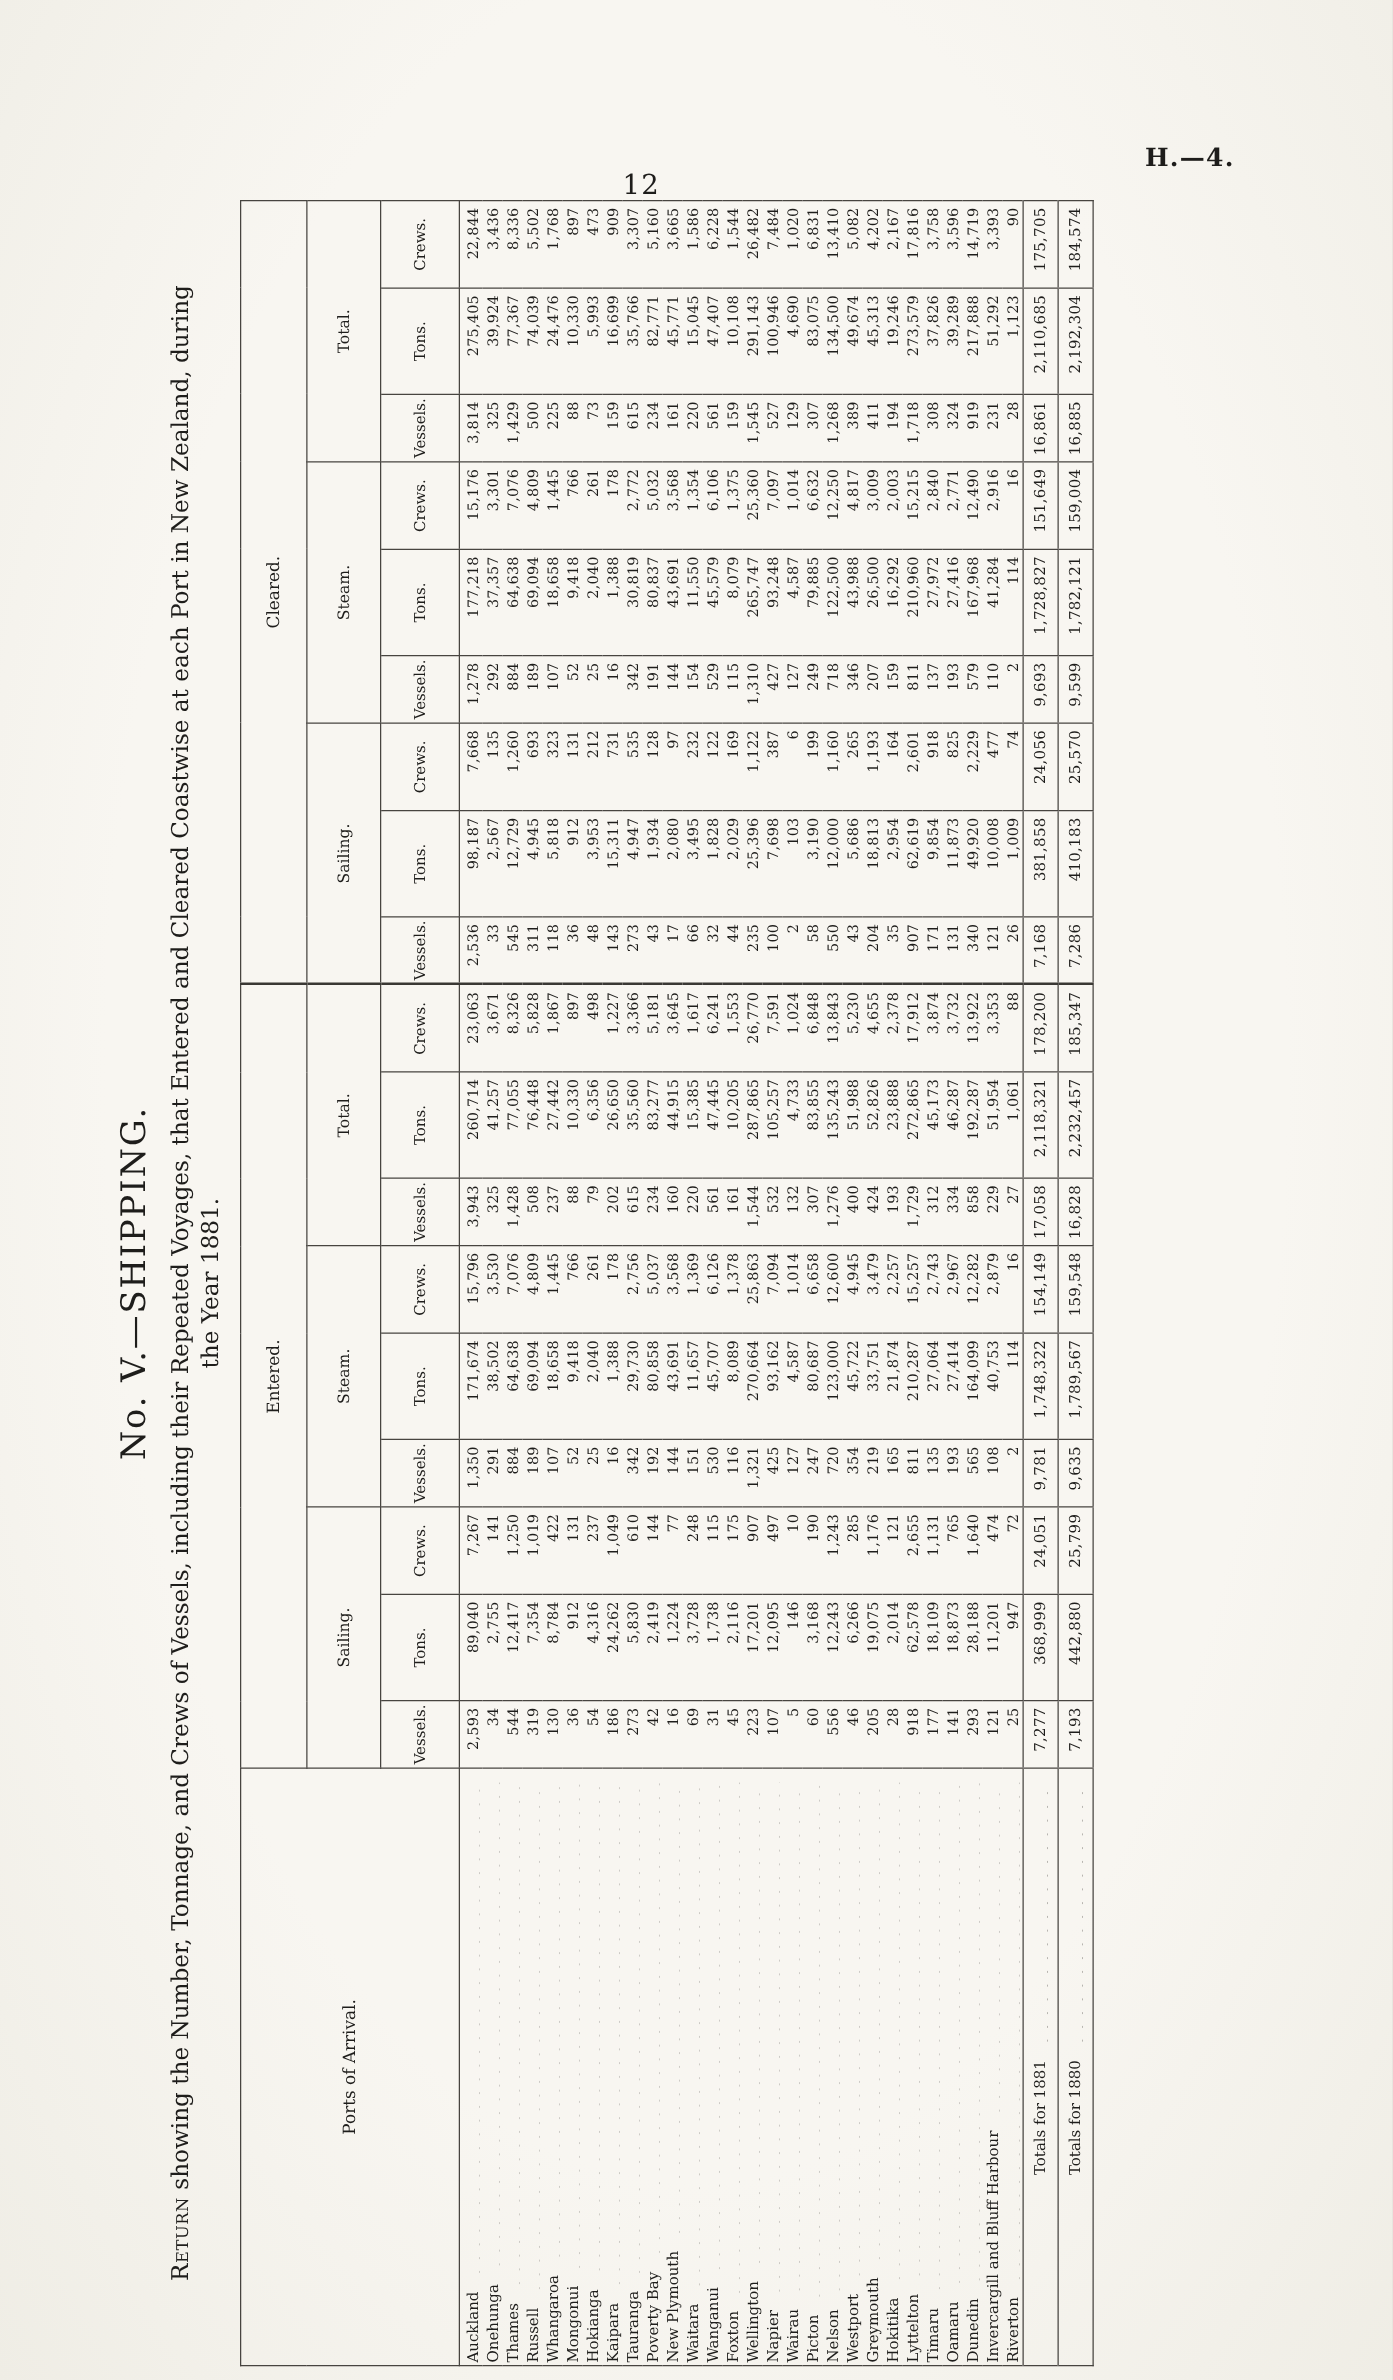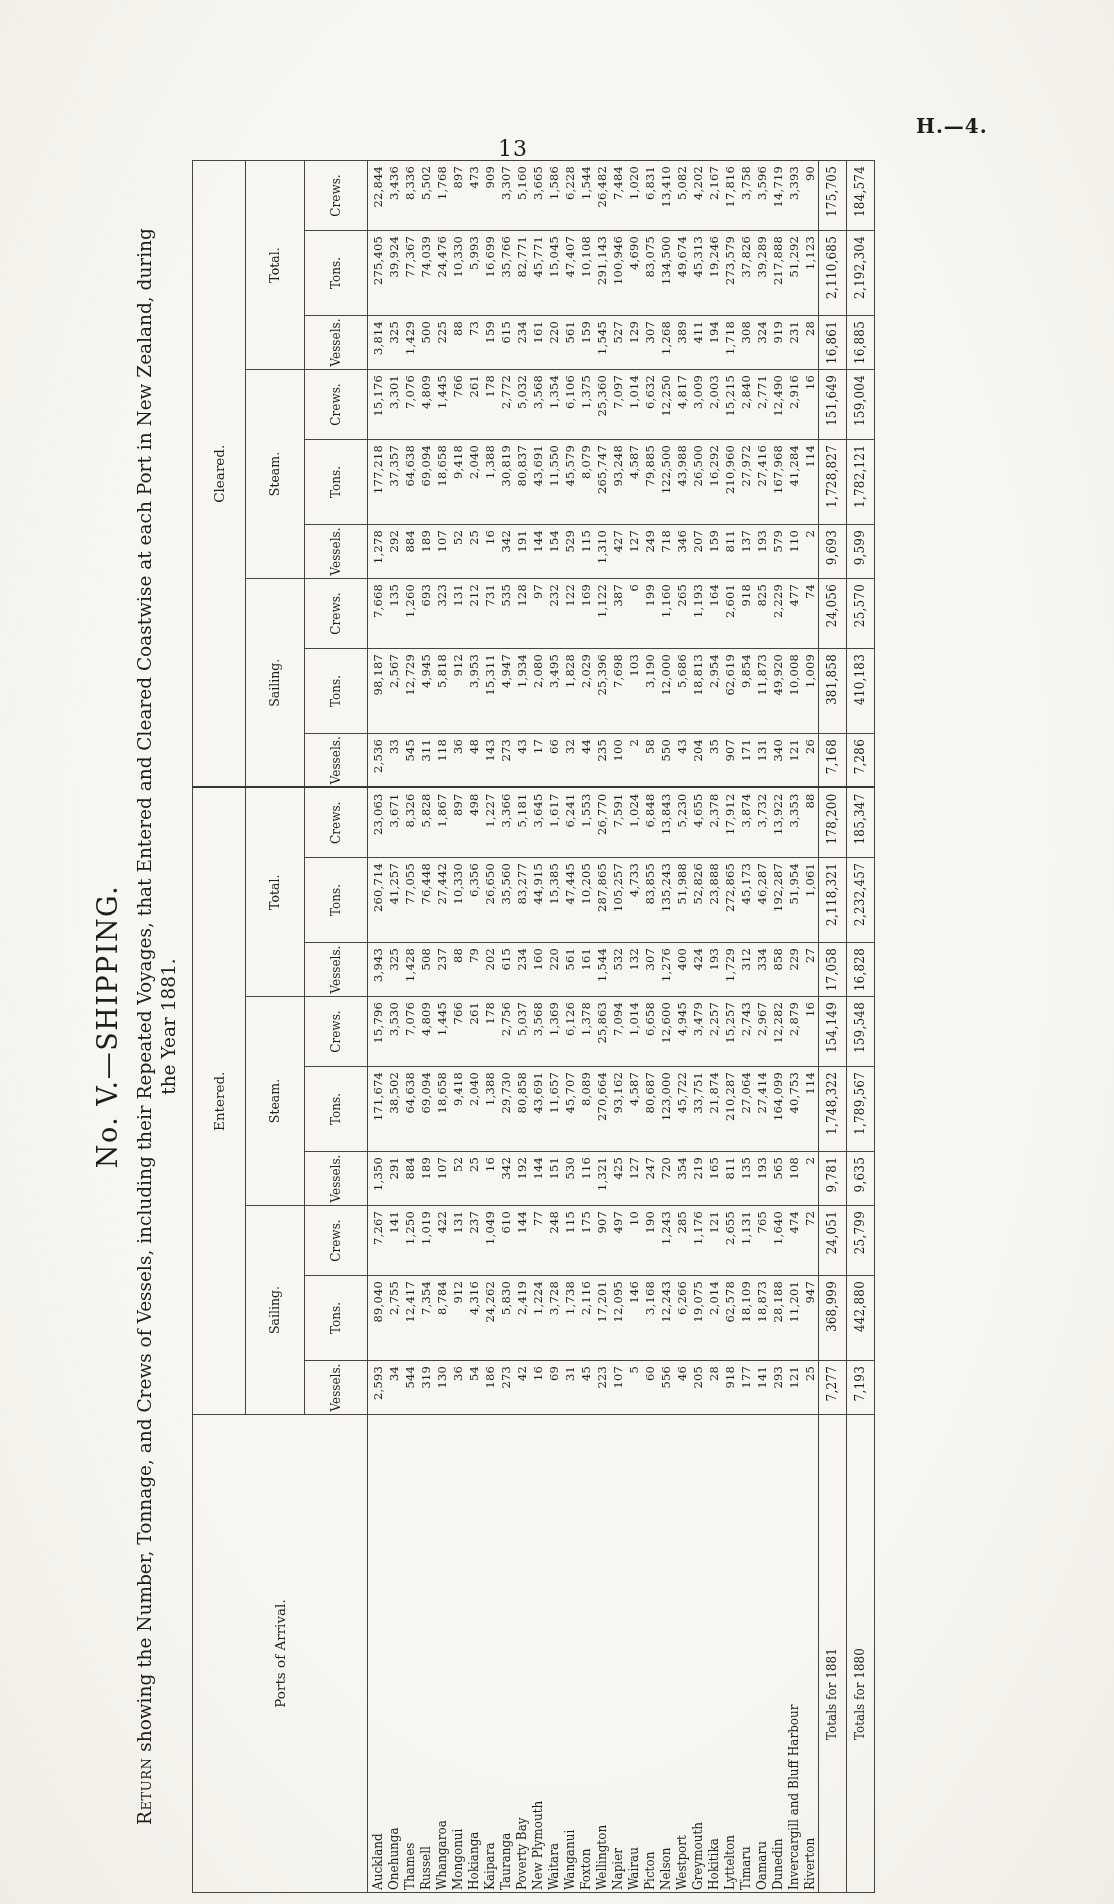--- a/index.html
+++ b/index.html
@@ -41,21 +41,21 @@
                background-size:11px 12px; background-position:0 7px; background-repeat:repeat-x; }
   tbody.body tr:first-child td { padding-top:2px; }
   tbody.totals tr td { height:27px; line-height:27px; border-top:1px solid #474440; font-size:12px; }
   tbody.totals td.port .inner { padding-left:150px; }
   tbody.body td { border-bottom:none; }
 </style>
 </head>
 <body>
 
 <div class="page">
-  <span class="page-num">13</span>
+  <span class="page-num">12</span>
   <span class="folio">H.—4.</span>
 
   <div class="rot-wrap">
     <div class="content">
       <div class="title">No. V.—SHIPPING.</div>
       <div class="subtitle">
         <span class="lead">Return</span><span> showing the Number, Tonnage, and Crews of Vessels, including their Repeated Voyages, that Entered and Cleared Coastwise at each Port in New Zealand, during</span><br>
         <span>the Year 1881.</span>
       </div>
 

